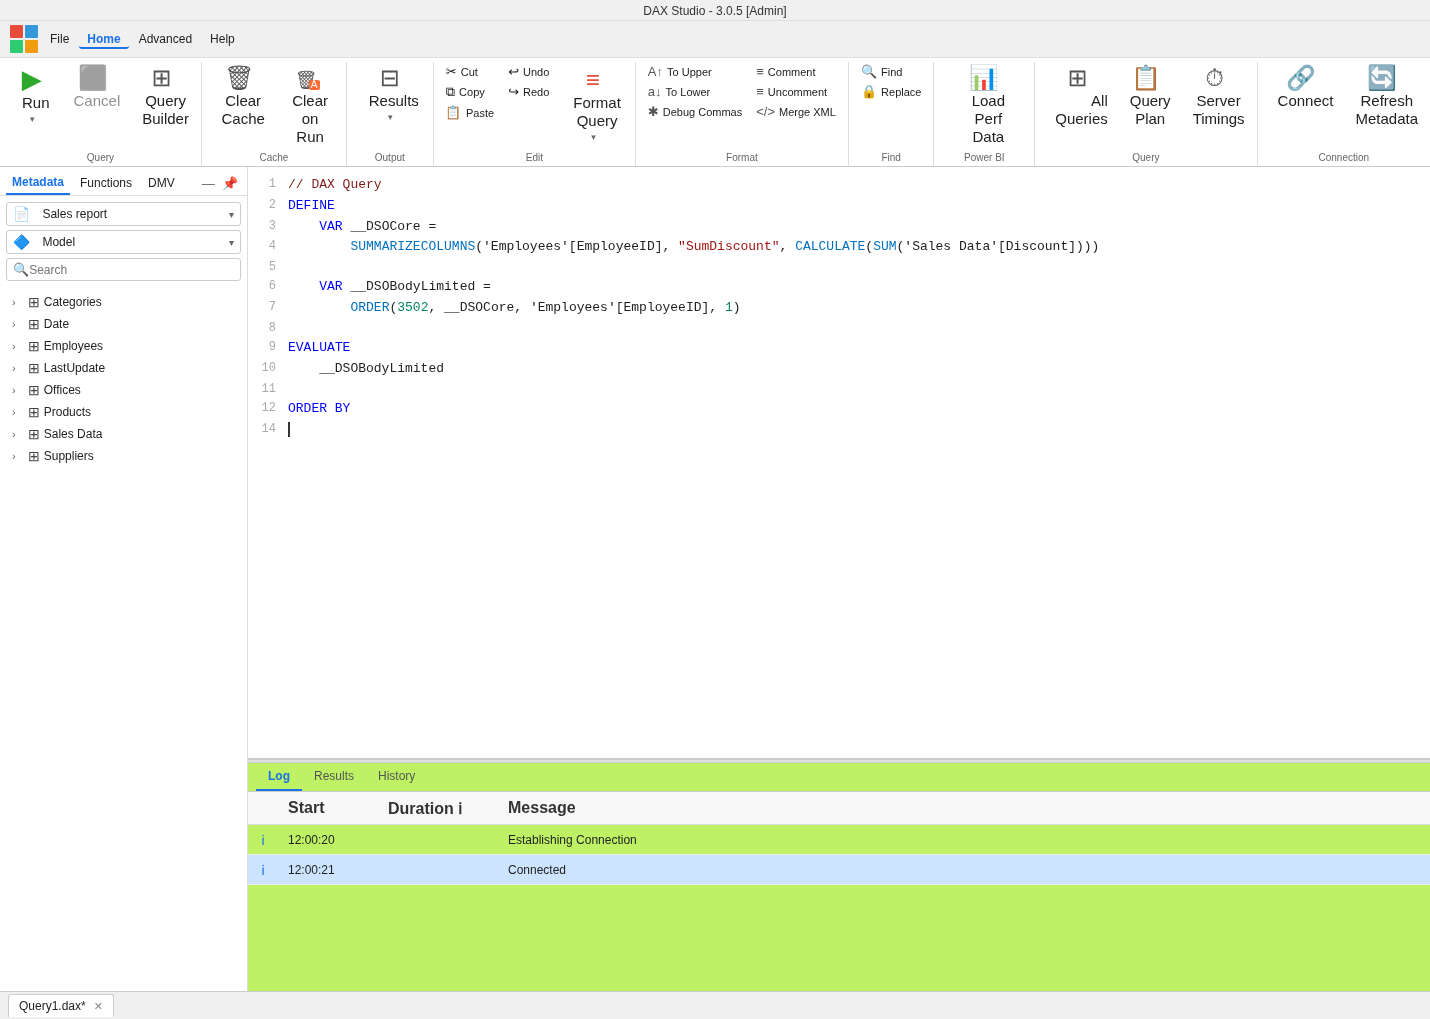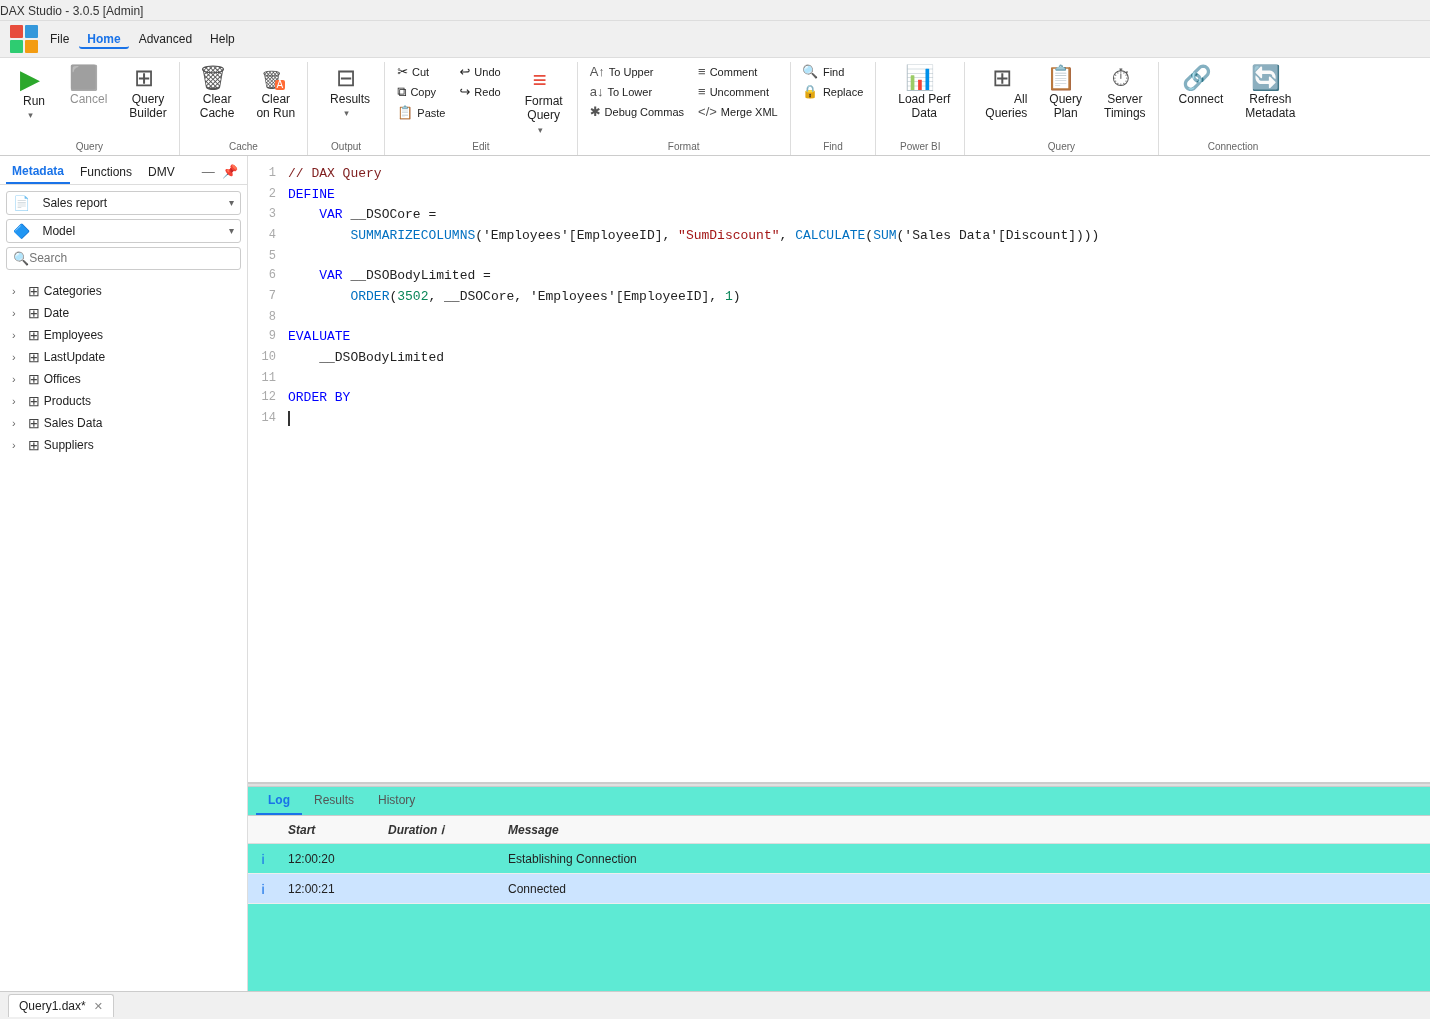--- a/index.html
+++ b/index.html
@@ -1,34 +1,34 @@
 <!DOCTYPE html>
 <html><head>
   <meta charset="utf-8">
   <style>
     * { box-sizing: border-box; margin: 0; padding: 0; }
     body { font-family: 'Segoe UI', Arial, sans-serif; font-size: 12px; background: #f0f0f0; color: #222; display: flex; flex-direction: column; height: 1019px; width: 1430px; overflow: hidden; }
 
     
-    .title-bar { background: #f0f0f0; text-align: left; font-size: 12px; padding: 4px 0 2px; color: #333; border-bottom: 1px solid #ddd; }
+    .title-bar { background: #f0f0f0; text-align: center; font-size: 12px; padding: 4px 0 2px; color: #333; border-bottom: 1px solid #ddd; }
 
     
     .menu-bar { display: flex; align-items: center; background: #f0f0f0; padding: 2px 8px; border-bottom: 1px solid #ddd; gap: 2px; }
     .menu-item { padding: 3px 8px; cursor: pointer; border-radius: 3px; font-size: 12px; }
     .menu-item.active { border-bottom: 2px solid #1a73e8; font-weight: bold; color: #1a73e8; padding-bottom: 1px; }
 
     
     .ribbon { background: #fff; border-bottom: 1px solid #ccc; display: flex; padding: 4px 0 0; min-height: 95px; }
     .ribbon-group { display: flex; flex-direction: column; padding: 0 6px; border-right: 1px solid #ddd; }
     .ribbon-group:last-child { border-right: none; }
     .ribbon-group-label { font-size: 10px; color: #666; text-align: center; padding: 2px 0 3px; margin-top: auto; }
     .ribbon-buttons { display: flex; gap: 2px; align-items: flex-start; }
     .ribbon-btn { display: flex; flex-direction: column; align-items: center; padding: 4px 6px; cursor: pointer; border-radius: 3px; min-width: 40px; gap: 2px; }
     .ribbon-btn .icon { font-size: 22px; line-height: 1; }
-    .ribbon-btn .label { font-size: 12px; text-align: center; line-height: 1.2; color: #222; padding-left: 8px; }
+    .ribbon-btn .label { font-size: 15px; text-align: center; line-height: 1.2; color: #222; padding-left: 8px; }
     .ribbon-btn.large { min-width: 48px; padding: 4px 8px; }
     .ribbon-btn.disabled { opacity: 0.5; cursor: default; }
 
     
     .ribbon-small-group { display: flex; flex-direction: column; gap: 1px; }
     .ribbon-small-btn { display: flex; align-items: center; gap: 4px; padding: 2px 6px; cursor: pointer; border-radius: 2px; font-size: 11px; white-space: nowrap; }
     .ribbon-small-btn .sm-icon { font-size: 13px; }
 
     
     .main-area { display: flex; flex: 1; overflow: hidden; }
@@ -68,28 +68,28 @@
 
     
     .kw-comment { color: #7f1d1d; }
     .kw-define { color: #0000ff; }
     .kw-var { color: #0000ff; }
     .fn-name { color: #0070c1; }
     .str-val { color: #a31515; }
     .num-val { color: #098658; }
 
     
-    .bottom-panel { height: 204px; display: flex; flex-direction: column; background: #5eead4; }
+    .bottom-panel { height: 228px; display: flex; flex-direction: column; background: #bef264; }
     .panel-tabs { display: flex; border-bottom: 1px solid #ccc; padding: 0 8px; }
     .panel-tab { padding: 6px 12px; font-size: 12px; cursor: pointer; color: #555; }
     .panel-tab.active { border-bottom: 2px solid #1a73e8; color: #1a73e8; font-weight: 600; }
 
     .log-table { flex: 1; overflow-y: auto; }
     .log-table table { width: 100%; border-collapse: collapse; }
-    .log-table th { text-align: left; padding: 5px 10px; font-size: 12px; font-weight: 600; background: #f8f8f8; border-bottom: 1px solid #ddd; color: #333; font-style: italic; }
+    .log-table th { text-align: left; padding: 5px 10px; font-size: 16px; font-weight: 600; background: #f8f8f8; border-bottom: 1px solid #ddd; color: #333; }
     .log-table td { padding: 5px 10px; font-size: 12px; border-bottom: 1px solid #eee; color: #222; }
     .log-table .icon-col { width: 30px; text-align: center; }
     .log-table .start-col { width: 100px; }
     .log-table .duration-col { width: 120px; }
     .log-table tr.selected td { background: #cce4ff; }
     .log-table tr.selected { background: #cce4ff; }
     .info-icon { color: #1a73e8; font-size: 14px; }
 
     
     .tabs-bar { background: #f0f0f0; border-top: 1px solid #ccc; display: flex; align-items: center; padding: 0 8px; height: 28px; }

